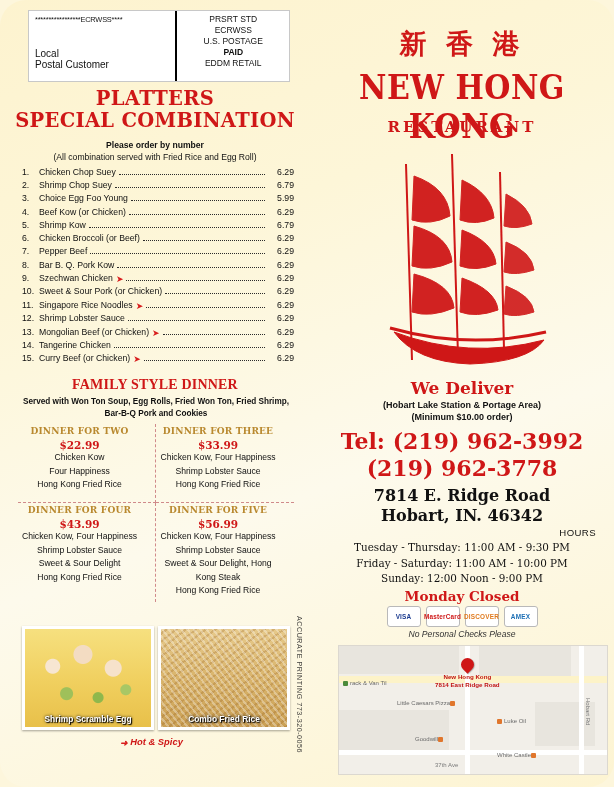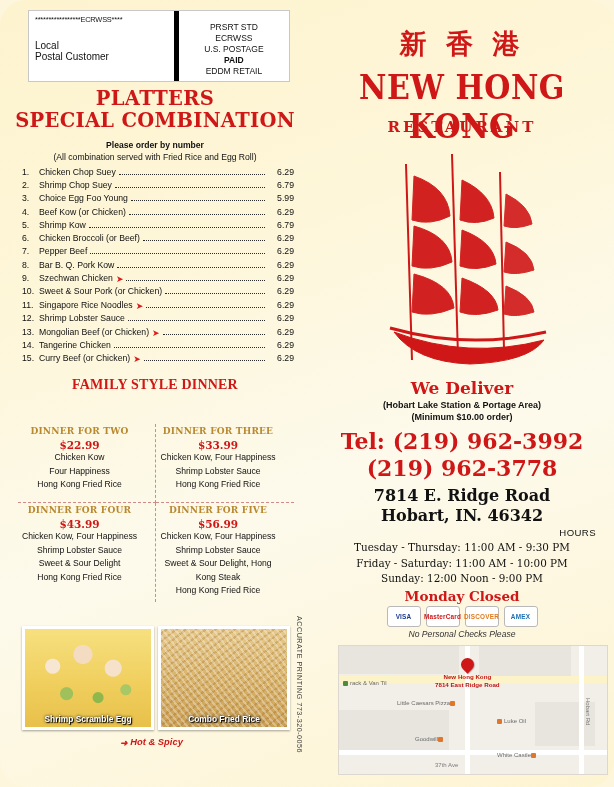--- a/index.html
+++ b/index.html
@@ -23,25 +23,25 @@
     padding: 0;
   }
   
   .indicia {
     position: absolute; left: 28px; top: 10px; width: 262px; height: 72px;
     background: #ffffff; border: 1px solid #c8c8c8;
     display: flex; font-size: 8.5px; color: #111;
   }
   .indicia-left { flex: 1.25; padding: 4px 6px; }
   .indicia-right {
-    flex: 1; border-left: 5px solid #000000; text-align: center;
-    padding: 11px 2px; line-height: 1.28;
+    flex: 1; border-left: 2px solid #000000; text-align: center;
+    padding: 3px 2px; line-height: 1.28;
   }
   .ecrwss-line { font-size: 7.4px; letter-spacing: -0.2px; white-space: nowrap; }
-  .indicia-left .l1 { margin-top: 16px; font-size: 10px; }
+  .indicia-left .l1 { margin-top: 24px; font-size: 10px; }
   .indicia-left .l2 { font-size: 10px; }
   .indicia-right .bold { font-weight: bold; }
 
   
   .sc-title {
     position: absolute; left: 0; top: 88px; width: 310px;
     text-align: center; color: #cf1717;
     font-family: "DejaVu Serif", serif;
     font-weight: bold; font-size: 19.5px; line-height: 1.12;
     letter-spacing: 0.3px;
@@ -367,20 +367,24 @@
         <div class="item">
           <span class="num">15.</span>
           <span class="nm">Curry Beef (or Chicken)</span>
           <span class="spicy">➤</span>
           <span class="dots"></span>
           <span class="pr">6.29</span>
         </div>
       </div>
 
     <div class="fam-title">FAMILY STYLE DINNER</div>
+    <div class="fam-sub">
+      <div>Served with Won Ton Soup, Egg Rolls, Fried Won Ton, Fried Shrimp,</div>
+      <div>Bar-B-Q Pork and Cookies</div>
+    </div>
     <div class="fam-grid" id="family-grid">
         <div class="fam-cell b-right b-bottom">
           <div class="fam-h">DINNER FOR TWO</div>
           <div class="fam-p">$22.99</div>
           <div class="fam-list">
             <div>Chicken Kow</div>
             <div>Four  Happiness</div>
             <div>Hong Kong Fried Rice</div>
           </div>
         </div>

